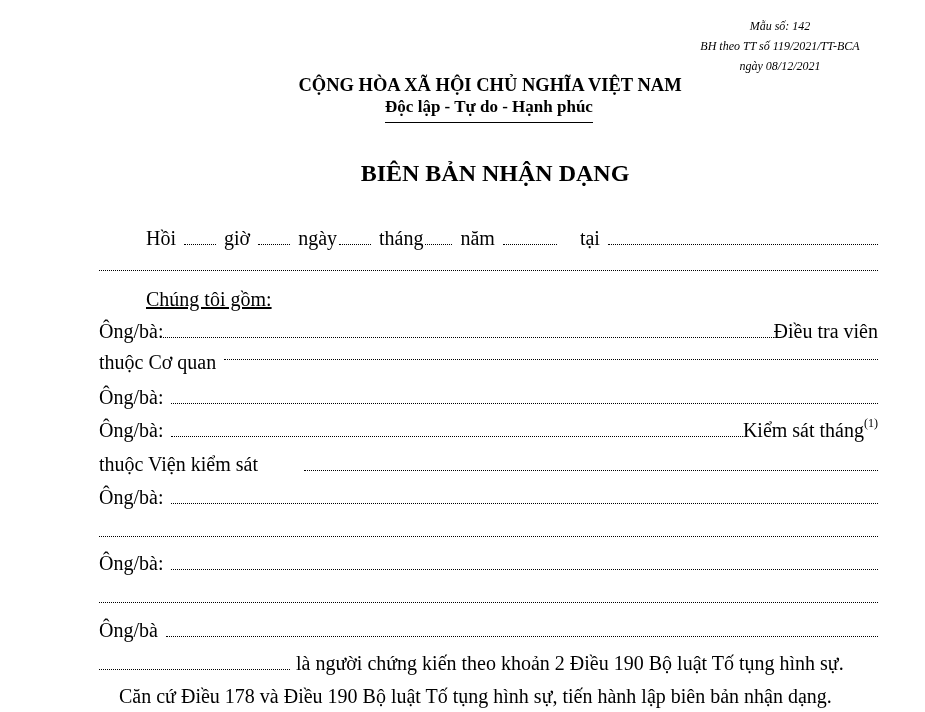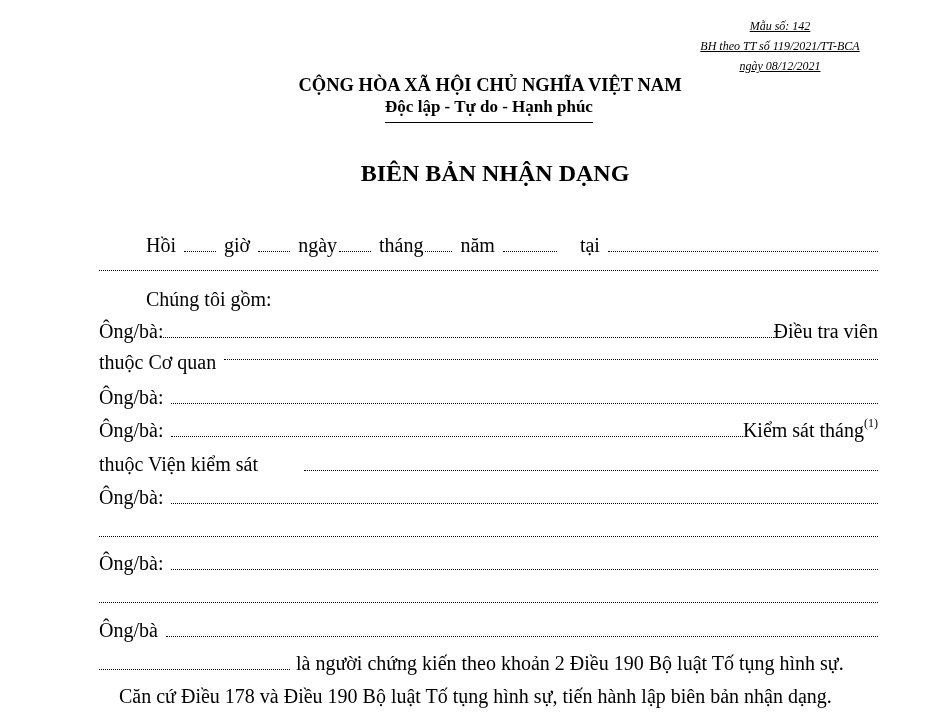--- a/index.html
+++ b/index.html
@@ -19,21 +19,20 @@
     
     .form-code {
       position: absolute;
       left: 660px;
       top: 16px;
       width: 240px;
       text-align: center;
       font-style: italic;
       font-size: 12px;
       line-height: 20px;
-      text-decoration: underline;
     }
     .form-code div { white-space: nowrap; }
 
     .national {
       position: absolute;
       left: 0;
       top: 74px;
       width: 980px;
       text-align: center;
       font-weight: bold;
@@ -104,40 +103,40 @@
   <div>ngày 08/12/2021</div>
 </div>
 
 <div class="national">CỘNG HÒA XÃ HỘI CHỦ NGHĨA VIỆT NAM</div>
 <div class="motto-wrap">
   <span class="motto">Độc lập - Tự do - Hạnh phúc</span>
 </div>
 
 <div class="doc-title">BIÊN BẢN NHẬN DẠNG</div>
 
-<div class="line indent" style="top:229px;justify-content:flex-end;">
+<div class="line indent" style="top:222px;justify-content:flex-end;">
   <span class="txt">Hồi</span>
   <span class="dots fixed gap-l gap-r" style="width:32px;"></span>
   <span class="txt">giờ</span>
   <span class="dots fixed gap-l gap-r" style="width:32px;"></span>
   <span class="txt">ngày</span>
   <span class="dots fixed gap-l-sm gap-r" style="width:32px;"></span>
   <span class="txt">tháng</span>
   <span class="dots fixed gap-l-sm gap-r" style="width:27px;"></span>
   <span class="txt">năm</span>
   <span class="dots fixed gap-l gap-r" style="width:54px;"></span>
   <span class="txt" style="margin-left:15px;">tại</span>
   <span class="dots gap-l"></span>
 </div>
 
 <div class="line" style="top:248px;">
   <span class="dots"></span>
 </div>
 
-<div class="line indent" style="top:283px;">
+<div class="line indent" style="top:283px;text-decoration:underline;">
   <span class="txt">Chúng tôi gồm:</span>
 </div>
 
 <div class="line" style="top:315px;">
   <span class="txt">Ông/bà:</span>
   <span class="dots"></span>
   <span class="txt">Điều tra viên</span>
 </div>
 
 <div class="line" style="top:348px;align-items:center;">

